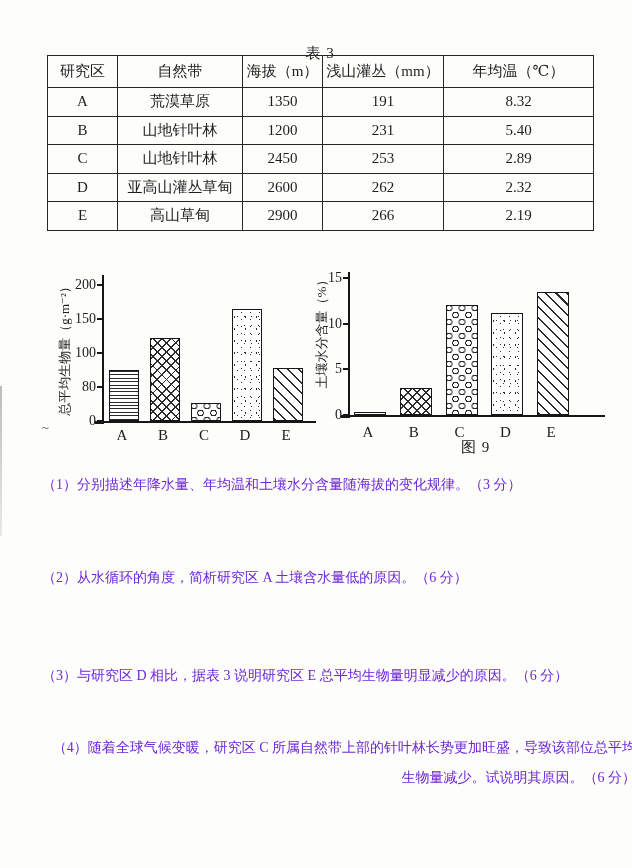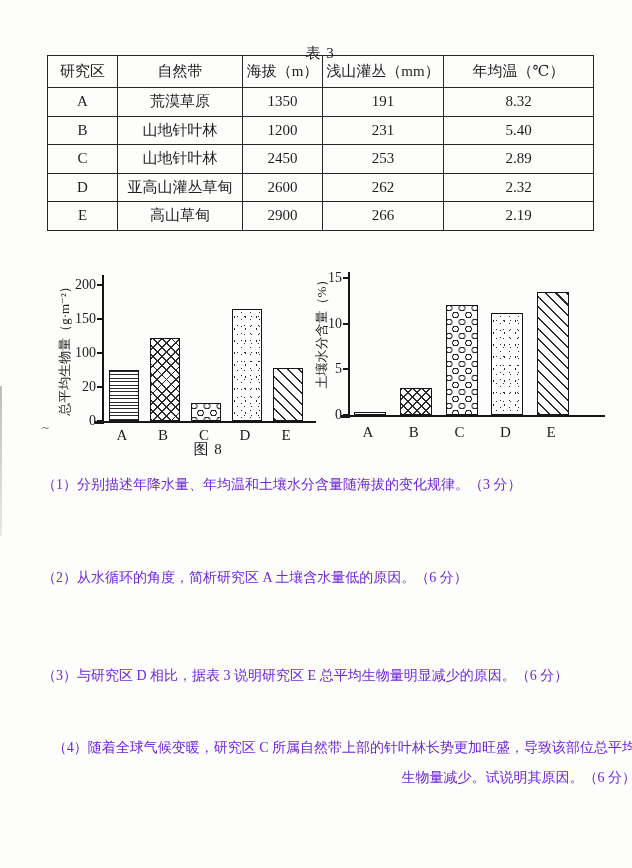--- a/index.html
+++ b/index.html
@@ -170,24 +170,23 @@
 
   <div class="chart" id="chart0">
     <div class="ylabel">总平均生物量（g·m⁻²）</div>
     <div class="plot">
         <div class="bar pat-hlines" style="left: 5px; width: 30px; height: 51px;"></div>
         <div class="bar pat-cross" style="left: 46px; width: 30px; height: 82.96px;"></div>
         <div class="bar pat-circles" style="left: 87px; width: 30px; height: 18.36px;"></div>
         <div class="bar pat-speckle" style="left: 128px; width: 30px; height: 112.2px;"></div>
         <div class="bar pat-diag" style="left: 169px; width: 30px; height: 53.04px;"></div>
       </div>
-    <div class="caption">图 8</div>
   <div class="ytick" style="bottom: 33px;">0</div>
       <div class="tickmark" style="left: 57px; bottom: 40px;"></div>
-      <div class="ytick" style="bottom: 67px;">20</div>
+      <div class="ytick" style="bottom: 67px;">80</div>
       <div class="tickmark" style="left: 57px; bottom: 74px;"></div>
       <div class="ytick" style="bottom: 101px;">100</div>
       <div class="tickmark" style="left: 57px; bottom: 108px;"></div>
       <div class="ytick" style="bottom: 135px;">150</div>
       <div class="tickmark" style="left: 57px; bottom: 142px;"></div>
       <div class="ytick" style="bottom: 169px;">200</div>
       <div class="tickmark" style="left: 57px; bottom: 176px;"></div>
       <div class="xlabel" style="left: 71px; top: 165px;">A</div>
       <div class="xlabel" style="left: 112px; top: 165px;">B</div>
       <div class="xlabel" style="left: 153px; top: 165px;">C</div>
@@ -197,20 +196,21 @@
 
   <div class="chart" id="chart1">
     <div class="ylabel">土壤水分含量（%）</div>
     <div class="plot">
         <div class="bar pat-plain" style="left: 4px; width: 32px; height: 2.74px;"></div>
         <div class="bar pat-cross" style="left: 49.8px; width: 32px; height: 27.4px;"></div>
         <div class="bar pat-circles" style="left: 95.6px; width: 32px; height: 109.6px;"></div>
         <div class="bar pat-speckle" style="left: 141.4px; width: 32px; height: 102.293px;"></div>
         <div class="bar pat-diag" style="left: 187.2px; width: 32px; height: 123.3px;"></div>
       </div>
+    <div class="caption">图 9</div>
   <div class="ytick" style="bottom: 35px;">0</div>
       <div class="tickmark" style="left: 43px; bottom: 42px;"></div>
       <div class="ytick" style="bottom: 80.6667px;">5</div>
       <div class="tickmark" style="left: 43px; bottom: 87.6667px;"></div>
       <div class="ytick" style="bottom: 126.333px;">10</div>
       <div class="tickmark" style="left: 43px; bottom: 133.333px;"></div>
       <div class="ytick" style="bottom: 172px;">15</div>
       <div class="tickmark" style="left: 43px; bottom: 179px;"></div>
       <div class="xlabel" style="left: 57px; top: 166px;">A</div>
       <div class="xlabel" style="left: 102.8px; top: 166px;">B</div>

